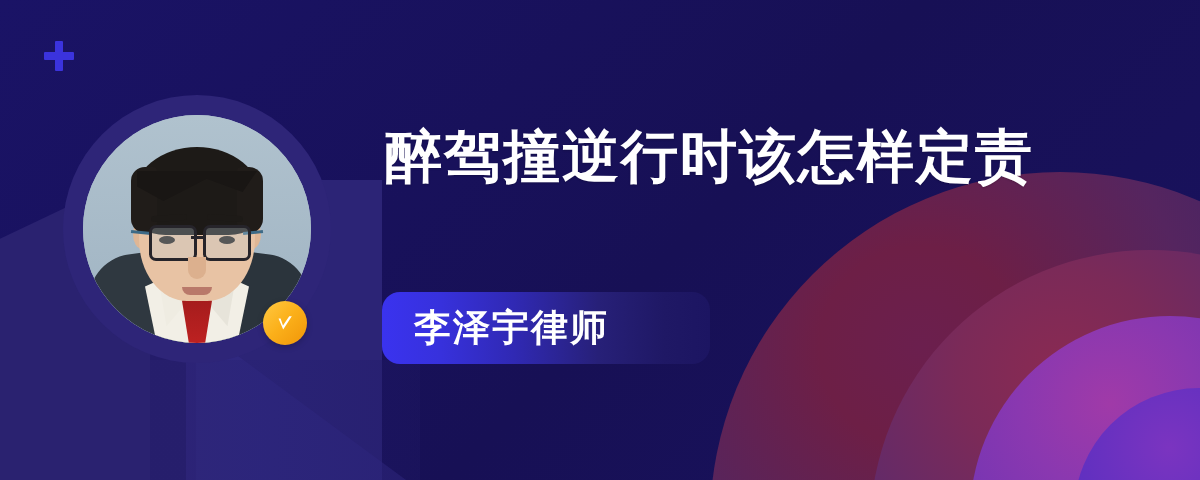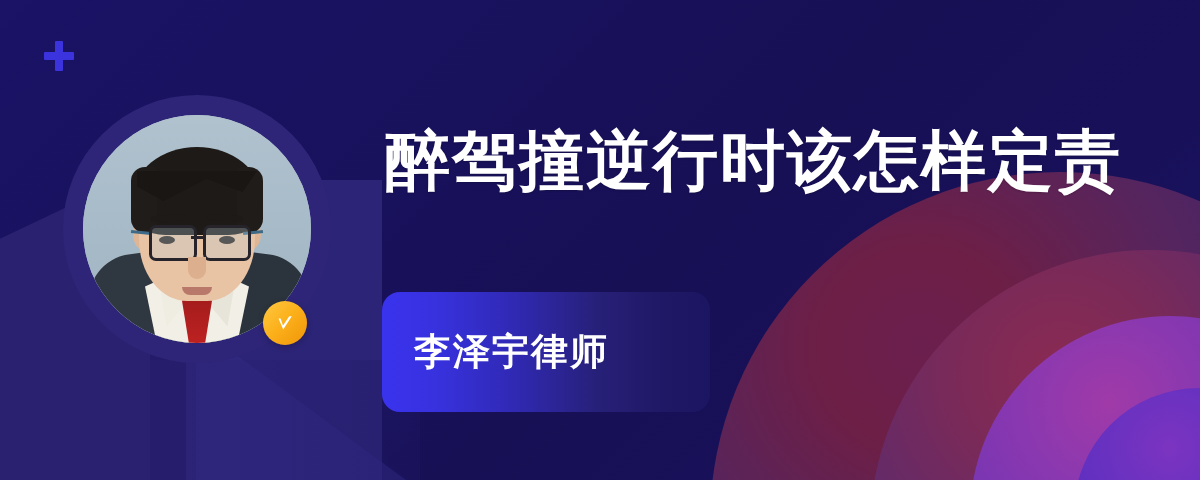--- a/index.html
+++ b/index.html
@@ -225,34 +225,34 @@
     justify-content: center;
     box-shadow: 0 2px 6px rgba(0,0,0,.22);
   }
   .verified-badge svg { display: block; }
 
   
   .title {
     position: absolute;
     left: 385px;
     top: 124px;
-    font-size: 65px;
+    font-size: 57px;
     line-height: 1.15;
     font-weight: 700;
     color: #ffffff;
     letter-spacing: 2px;
     white-space: nowrap;
     text-shadow: 0 1px 2px rgba(0,0,0,.18);
   }
   .name-pill {
     position: absolute;
     left: 382px;
     top: 292px;
     width: 328px;
-    height: 120px;
+    height: 72px;
     border-radius: 18px;
     background: linear-gradient(90deg,
         #3a33ef 0%, #3731dc 18%, #3029b4 40%, #272078 66%, #1f1865 86%, #1c1562 100%);
     display: flex;
     align-items: center;
   }
   .name-text {
     margin-left: 32px;
     font-size: 37px;
     font-weight: 700;

